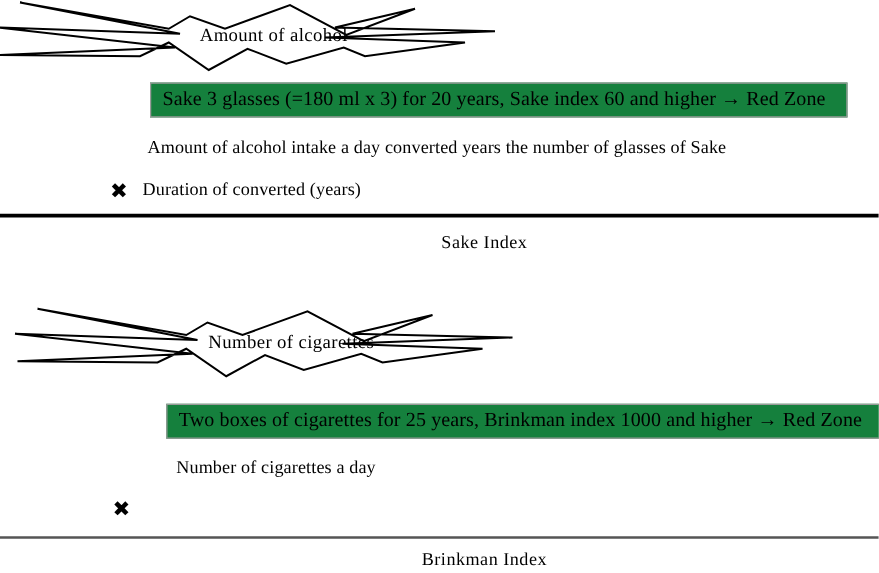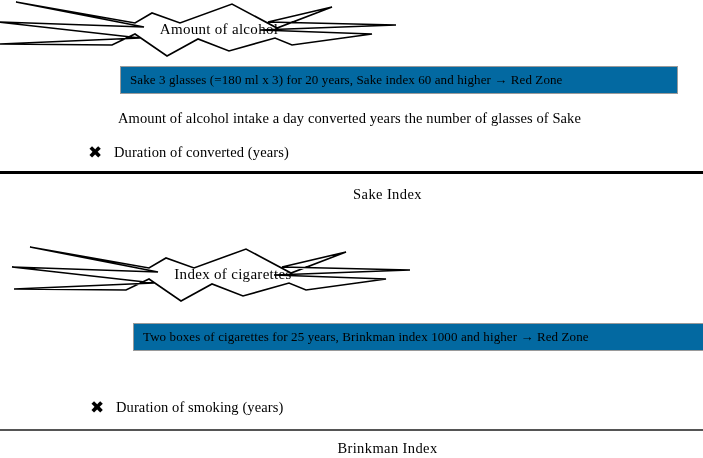--- a/index.html
+++ b/index.html
@@ -50,24 +50,24 @@
     white-space: nowrap;
     padding-left: 24px;
     box-sizing: border-box;
   }
 
   
   .stmt-box {
     position: absolute;
     box-sizing: border-box;
     border: 1px solid #9a9a9a;
-    background: #0369a1;
+    background: #15803d;
     display: flex;
     align-items: center;
-    font-size: 13px;
+    font-size: 16px;
     letter-spacing: 0.1px;
     white-space: nowrap;
     padding: 0 9px;
   }
 
   
   .term-line {
     position: absolute;
     font-size: 14.5px;
     letter-spacing: 0.1px;
@@ -179,28 +179,28 @@
         268,32
         404,27
         276,24
         340,9
         285,30
         240,6
         188,25
         160,15
         143,25" fill="#ffffff" stroke="#000000" stroke-width="1.6" stroke-linejoin="miter"></polygon>
     </svg>
-    <div class="burst-label">Index of cigarettes</div>
+    <div class="burst-label">Number of cigarettes</div>
   </div>
 
   <div class="stmt-box" style="left:133px; top:323px; width:615px; height:28px;">Two boxes of cigarettes for 25 years, Brinkman index 1000 and higher → Red Zone</div>
 
+  <div class="term-line" style="left:141px; top:366px;">Number of cigarettes a day</div>
 
   <div class="mult-row" style="left:90px; top:399px;">
     <span class="mult-sign">✖</span>
-    <span class="mult-text">Duration of smoking (years)</span>
   </div>
 
   <div class="rule light" style="top:429px;"></div>
 
   <div class="denom" style="top:440px;">Brinkman Index</div>
 
 </div>
 
 </body></html>

